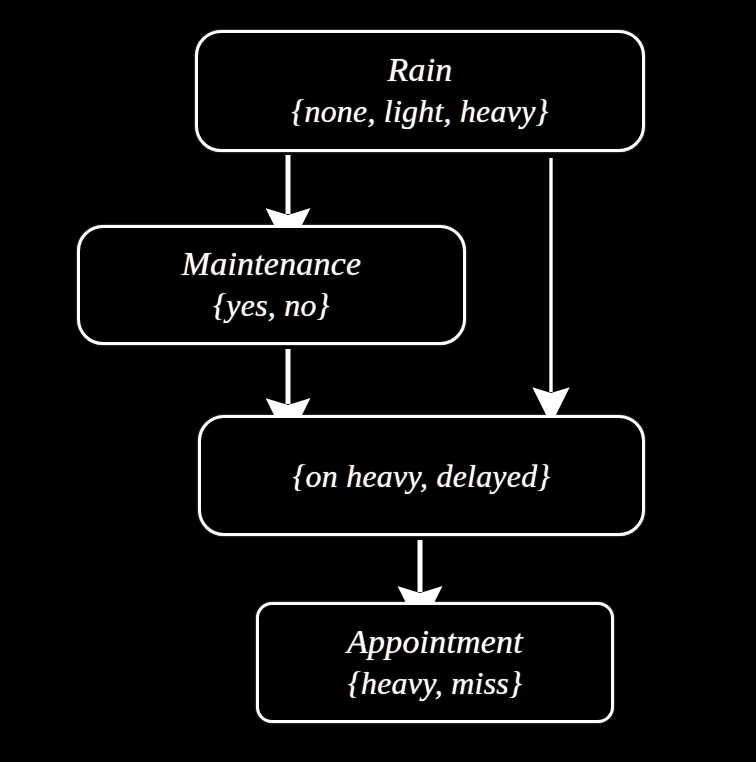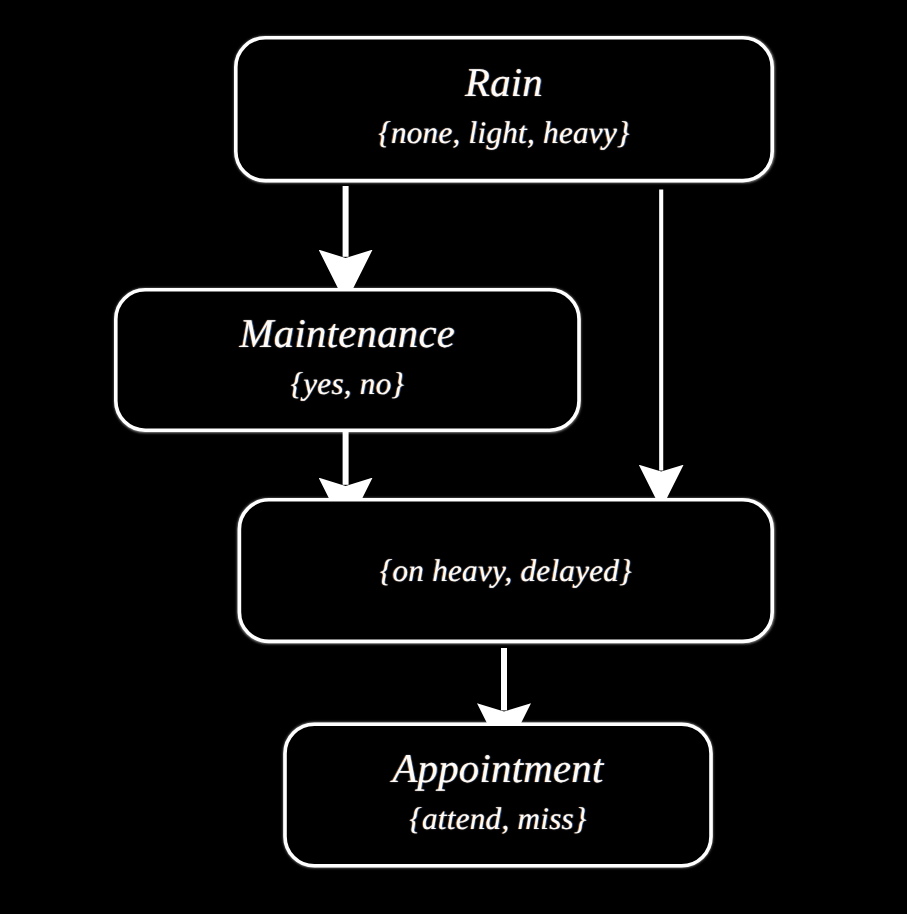--- a/index.html
+++ b/index.html
@@ -60,52 +60,52 @@
        0.7px 0 0 rgba(110,170,255,0.40),
        0 0 1.2px rgba(255,255,255,0.55);
   }
 
   .node-title {
     font-size: 34px;
     line-height: 40px;
   }
 
   .node-states {
-    font-size: 26px;
+    font-size: 32px;
     line-height: 42px;
   }
 
   
   #node-rain {
     left: 195px;
     top: 30px;
     width: 450px;
     height: 122px;
   }
 
   #node-maintenance {
-    left: 95px;
+    left: 77px;
     top: 225px;
     width: 389px;
     height: 120px;
-    margin-top: 15px;
   }
 
   #node-train {
     left: 198px;
     top: 415px;
     width: 447px;
     height: 121px;
   }
 
   #node-appointment {
-    left: 236px;
+    left: 256px;
     top: 602px;
     width: 358px;
     height: 121px;
+    border-radius: 16px;
   }
 </style>
 </head>
 <body>
 
 <div id="diagram">
 
   <svg id="edge-layer" viewBox="0 0 756 762" width="756" height="762" xmlns="http://www.w3.org/2000/svg">
     <defs>
       <marker id="arrowhead-thick" markerWidth="9" markerHeight="9" refX="1.2" refY="4.5" orient="auto" markerUnits="strokeWidth">
@@ -142,16 +142,16 @@
     <span class="node-title">Maintenance</span>
     <span class="node-states">{yes, no}</span>
   </div>
 
   <div class="node" id="node-train">
     <span class="node-states">{on heavy, delayed}</span>
   </div>
 
   <div class="node" id="node-appointment">
     <span class="node-title">Appointment</span>
-    <span class="node-states">{attend, miss}</span>
+    <span class="node-states">{heavy, miss}</span>
   </div>
 
 </div>
 
 </body></html>

